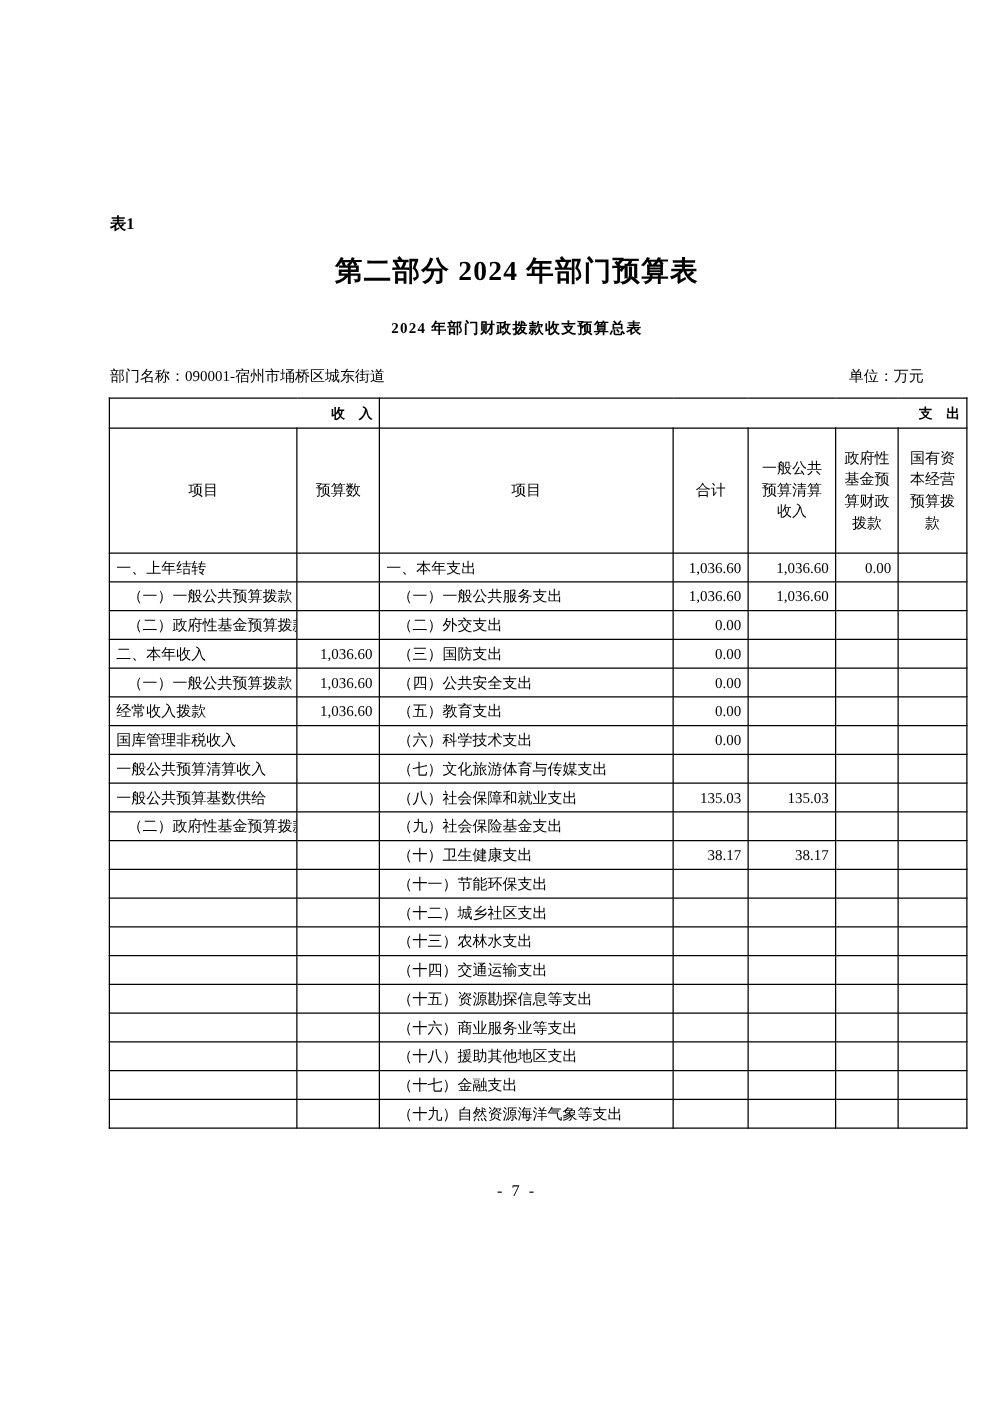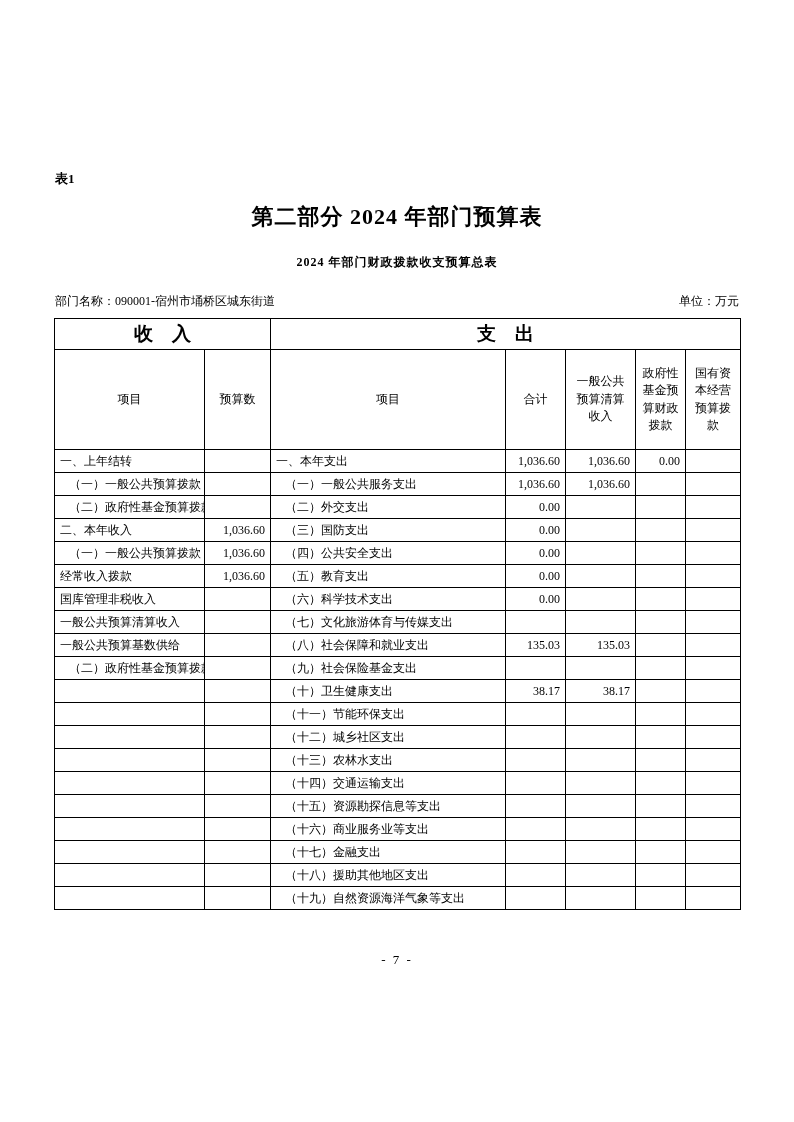--- a/index.html
+++ b/index.html
@@ -9,20 +9,21 @@
   }
   .page {
     position: relative;
     width: 794px;
     height: 1122px;
     background: #ffffff;
     font-family: "Liberation Serif", "DejaVu Serif", serif;
     color: #000;
     overflow: hidden;
     box-sizing: border-box;
+    padding-left: 33px;
   }
   .table-label {
     margin: 170px 0 0 55px;
     font-size: 13px;
     font-weight: bold;
   }
   .doc-title {
     margin: 14px 0 0 0;
     text-align: center;
     font-size: 22px;
@@ -54,23 +55,23 @@
   table.budget td {
     border: 1px solid #000;
     padding: 2px 5px;
     vertical-align: middle;
     overflow: hidden;
     box-sizing: border-box;
   }
   th.group-hdr {
     height: 24px;
     font-weight: bold;
-    text-align: center;
+    text-align: right;
     white-space: pre;
-    font-size: 19px;
+    font-size: 11px;
   }
   th.colhdr {
     height: 100px;
     font-weight: normal;
     text-align: center;
     word-break: break-all;
     line-height: 1.45;
   }
   tbody td {
     height: 23px;
@@ -286,30 +287,30 @@
           <td class="num"></td>
           <td class="item indent">（十六）商业服务业等支出</td>
           <td class="num"></td>
           <td class="num"></td>
           <td class="num"></td>
           <td class="num"></td>
         </tr>
         <tr>
           <td class="item"></td>
           <td class="num"></td>
+          <td class="item indent">（十八）援助其他地区支出</td>
+          <td class="num"></td>
+          <td class="num"></td>
+          <td class="num"></td>
+          <td class="num"></td>
+        </tr>
+        <tr>
+          <td class="item"></td>
+          <td class="num"></td>
           <td class="item indent">（十七）金融支出</td>
-          <td class="num"></td>
-          <td class="num"></td>
-          <td class="num"></td>
-          <td class="num"></td>
-        </tr>
-        <tr>
-          <td class="item"></td>
-          <td class="num"></td>
-          <td class="item indent">（十八）援助其他地区支出</td>
           <td class="num"></td>
           <td class="num"></td>
           <td class="num"></td>
           <td class="num"></td>
         </tr>
         <tr>
           <td class="item"></td>
           <td class="num"></td>
           <td class="item indent">（十九）自然资源海洋气象等支出</td>
           <td class="num"></td>

